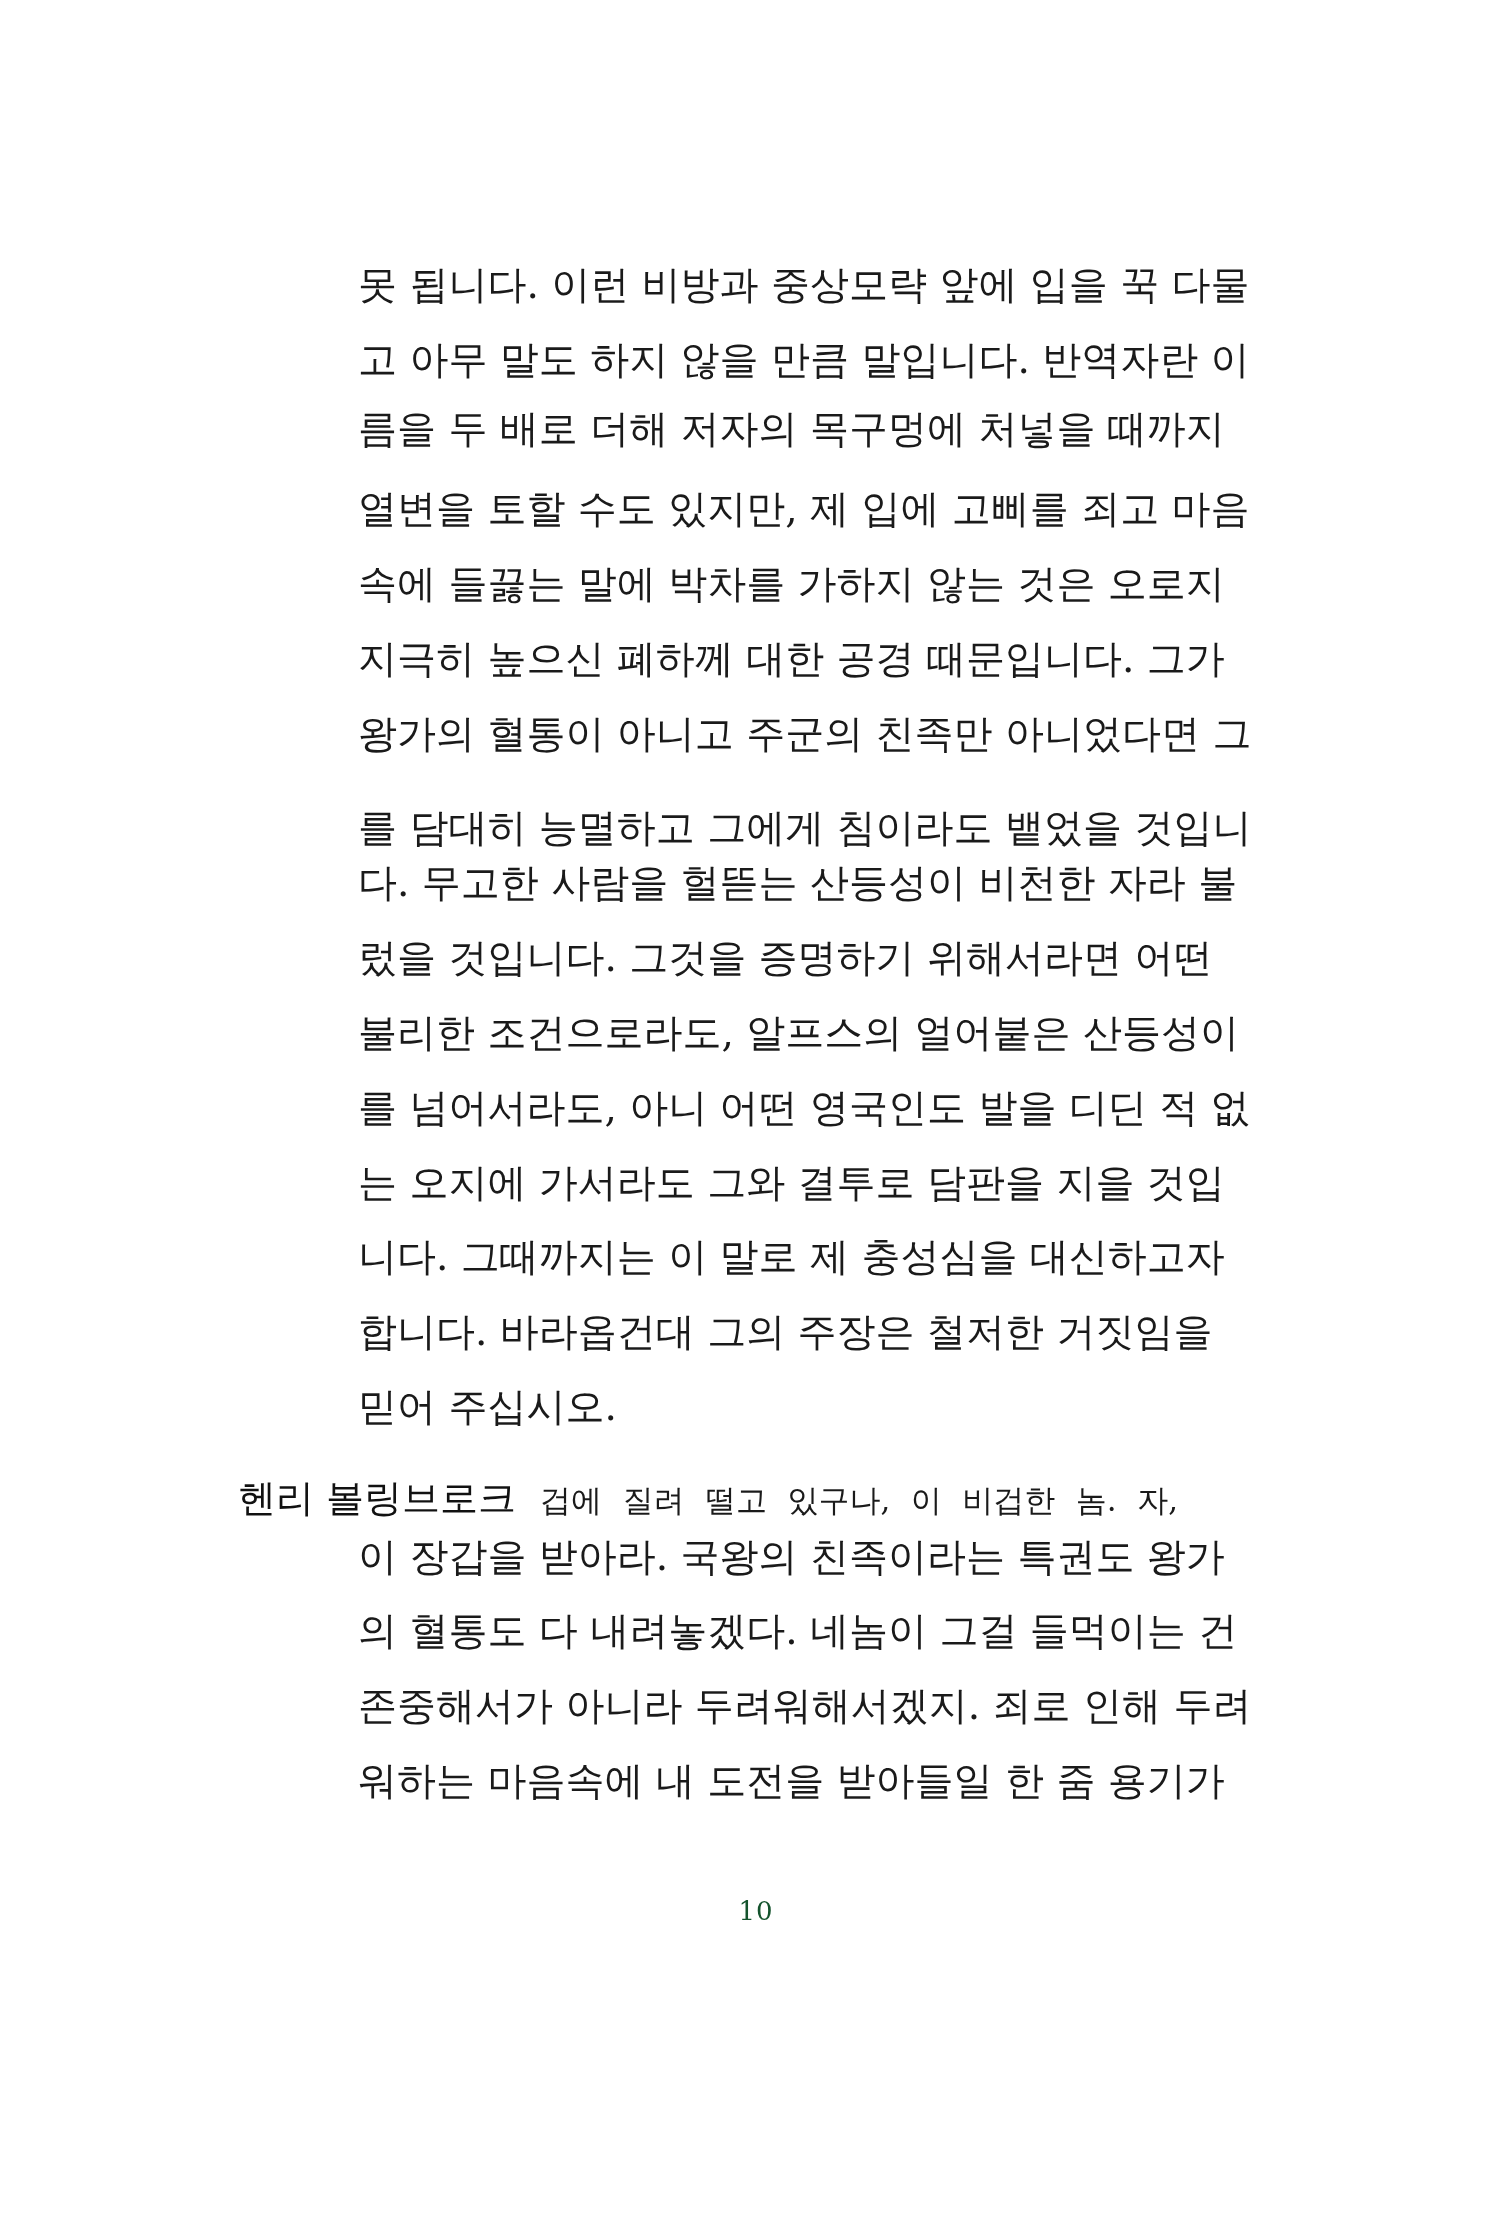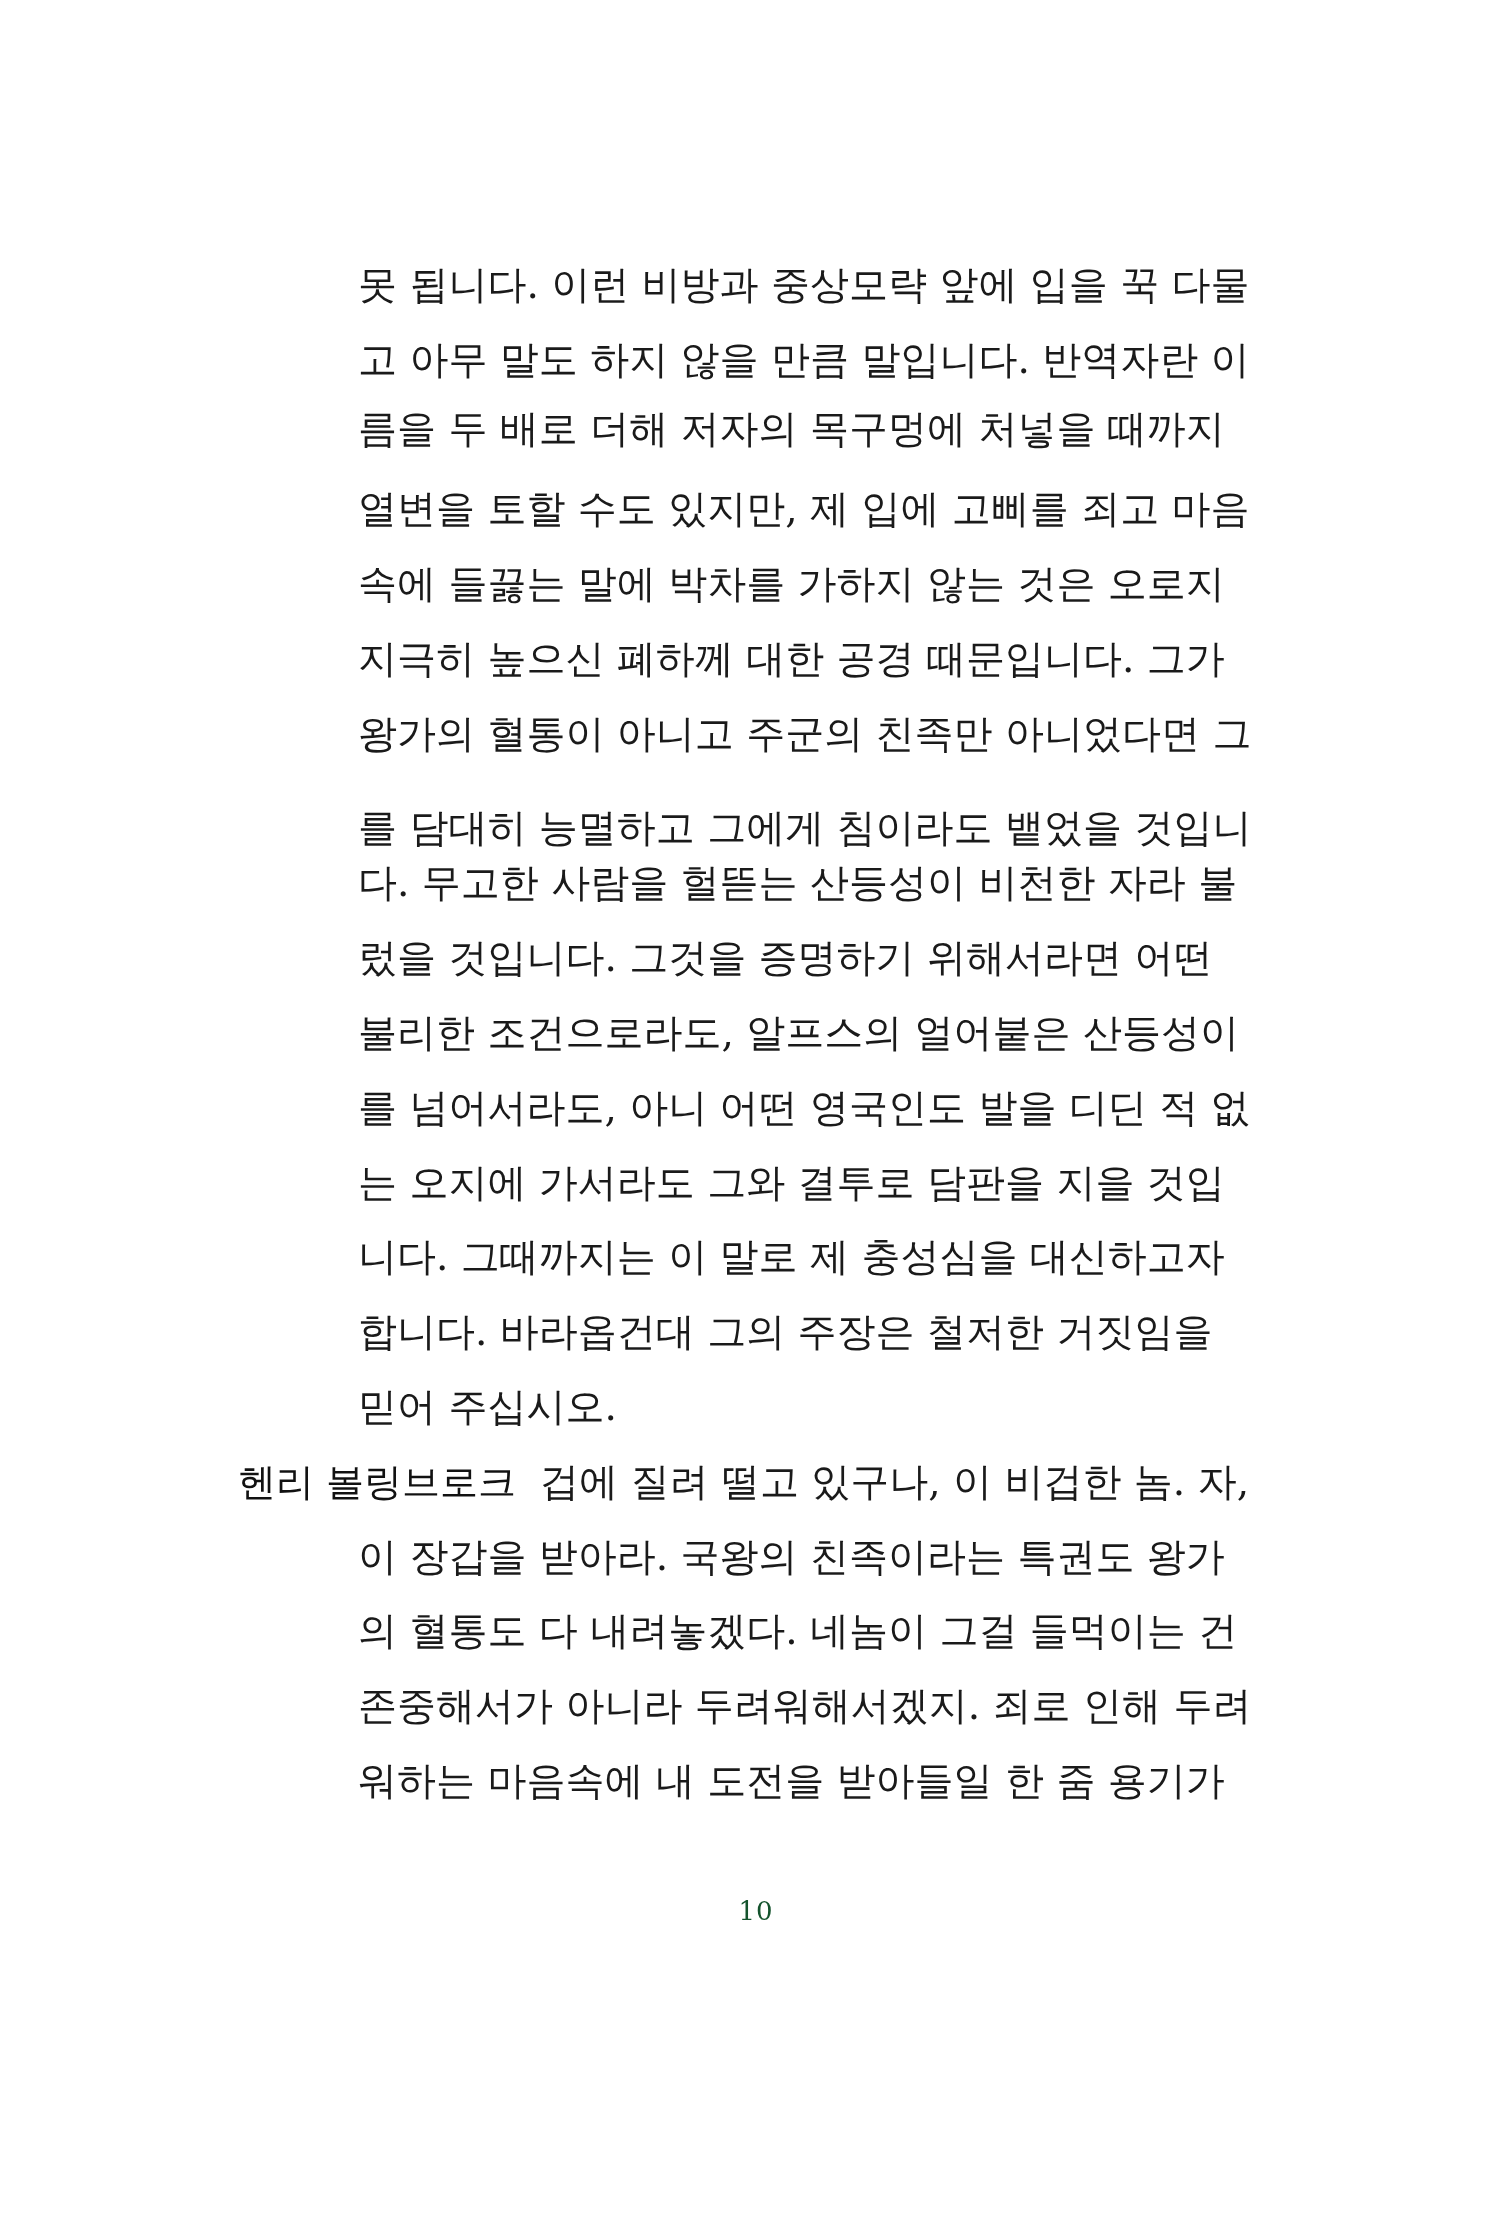--- a/index.html
+++ b/index.html
@@ -48,31 +48,32 @@
     }
     .speech-first {
       position: absolute;
       left: 238px;
       width: 940px;
       height: 74.8px;
       line-height: 58px;
       white-space: nowrap;
       display: flex;
       align-items: baseline;
+      margin-top: 16px;
     }
     .speaker {
       font-family: "DejaVu Sans", "Liberation Sans", sans-serif;
       font-size: 38px;
       color: #111;
       flex: 0 0 auto;
       margin-right: 24px;
     }
     .speech-text {
       font-family: "DejaVu Serif", "Liberation Serif", serif;
-      font-size: 39px;
+      font-size: 31px;
       flex: 1 1 auto;
       text-align: justify;
       text-align-last: justify;
     }
     .page-number {
       position: absolute;
       left: 0;
       width: 1512px;
       top: 1896px;
       text-align: center;

